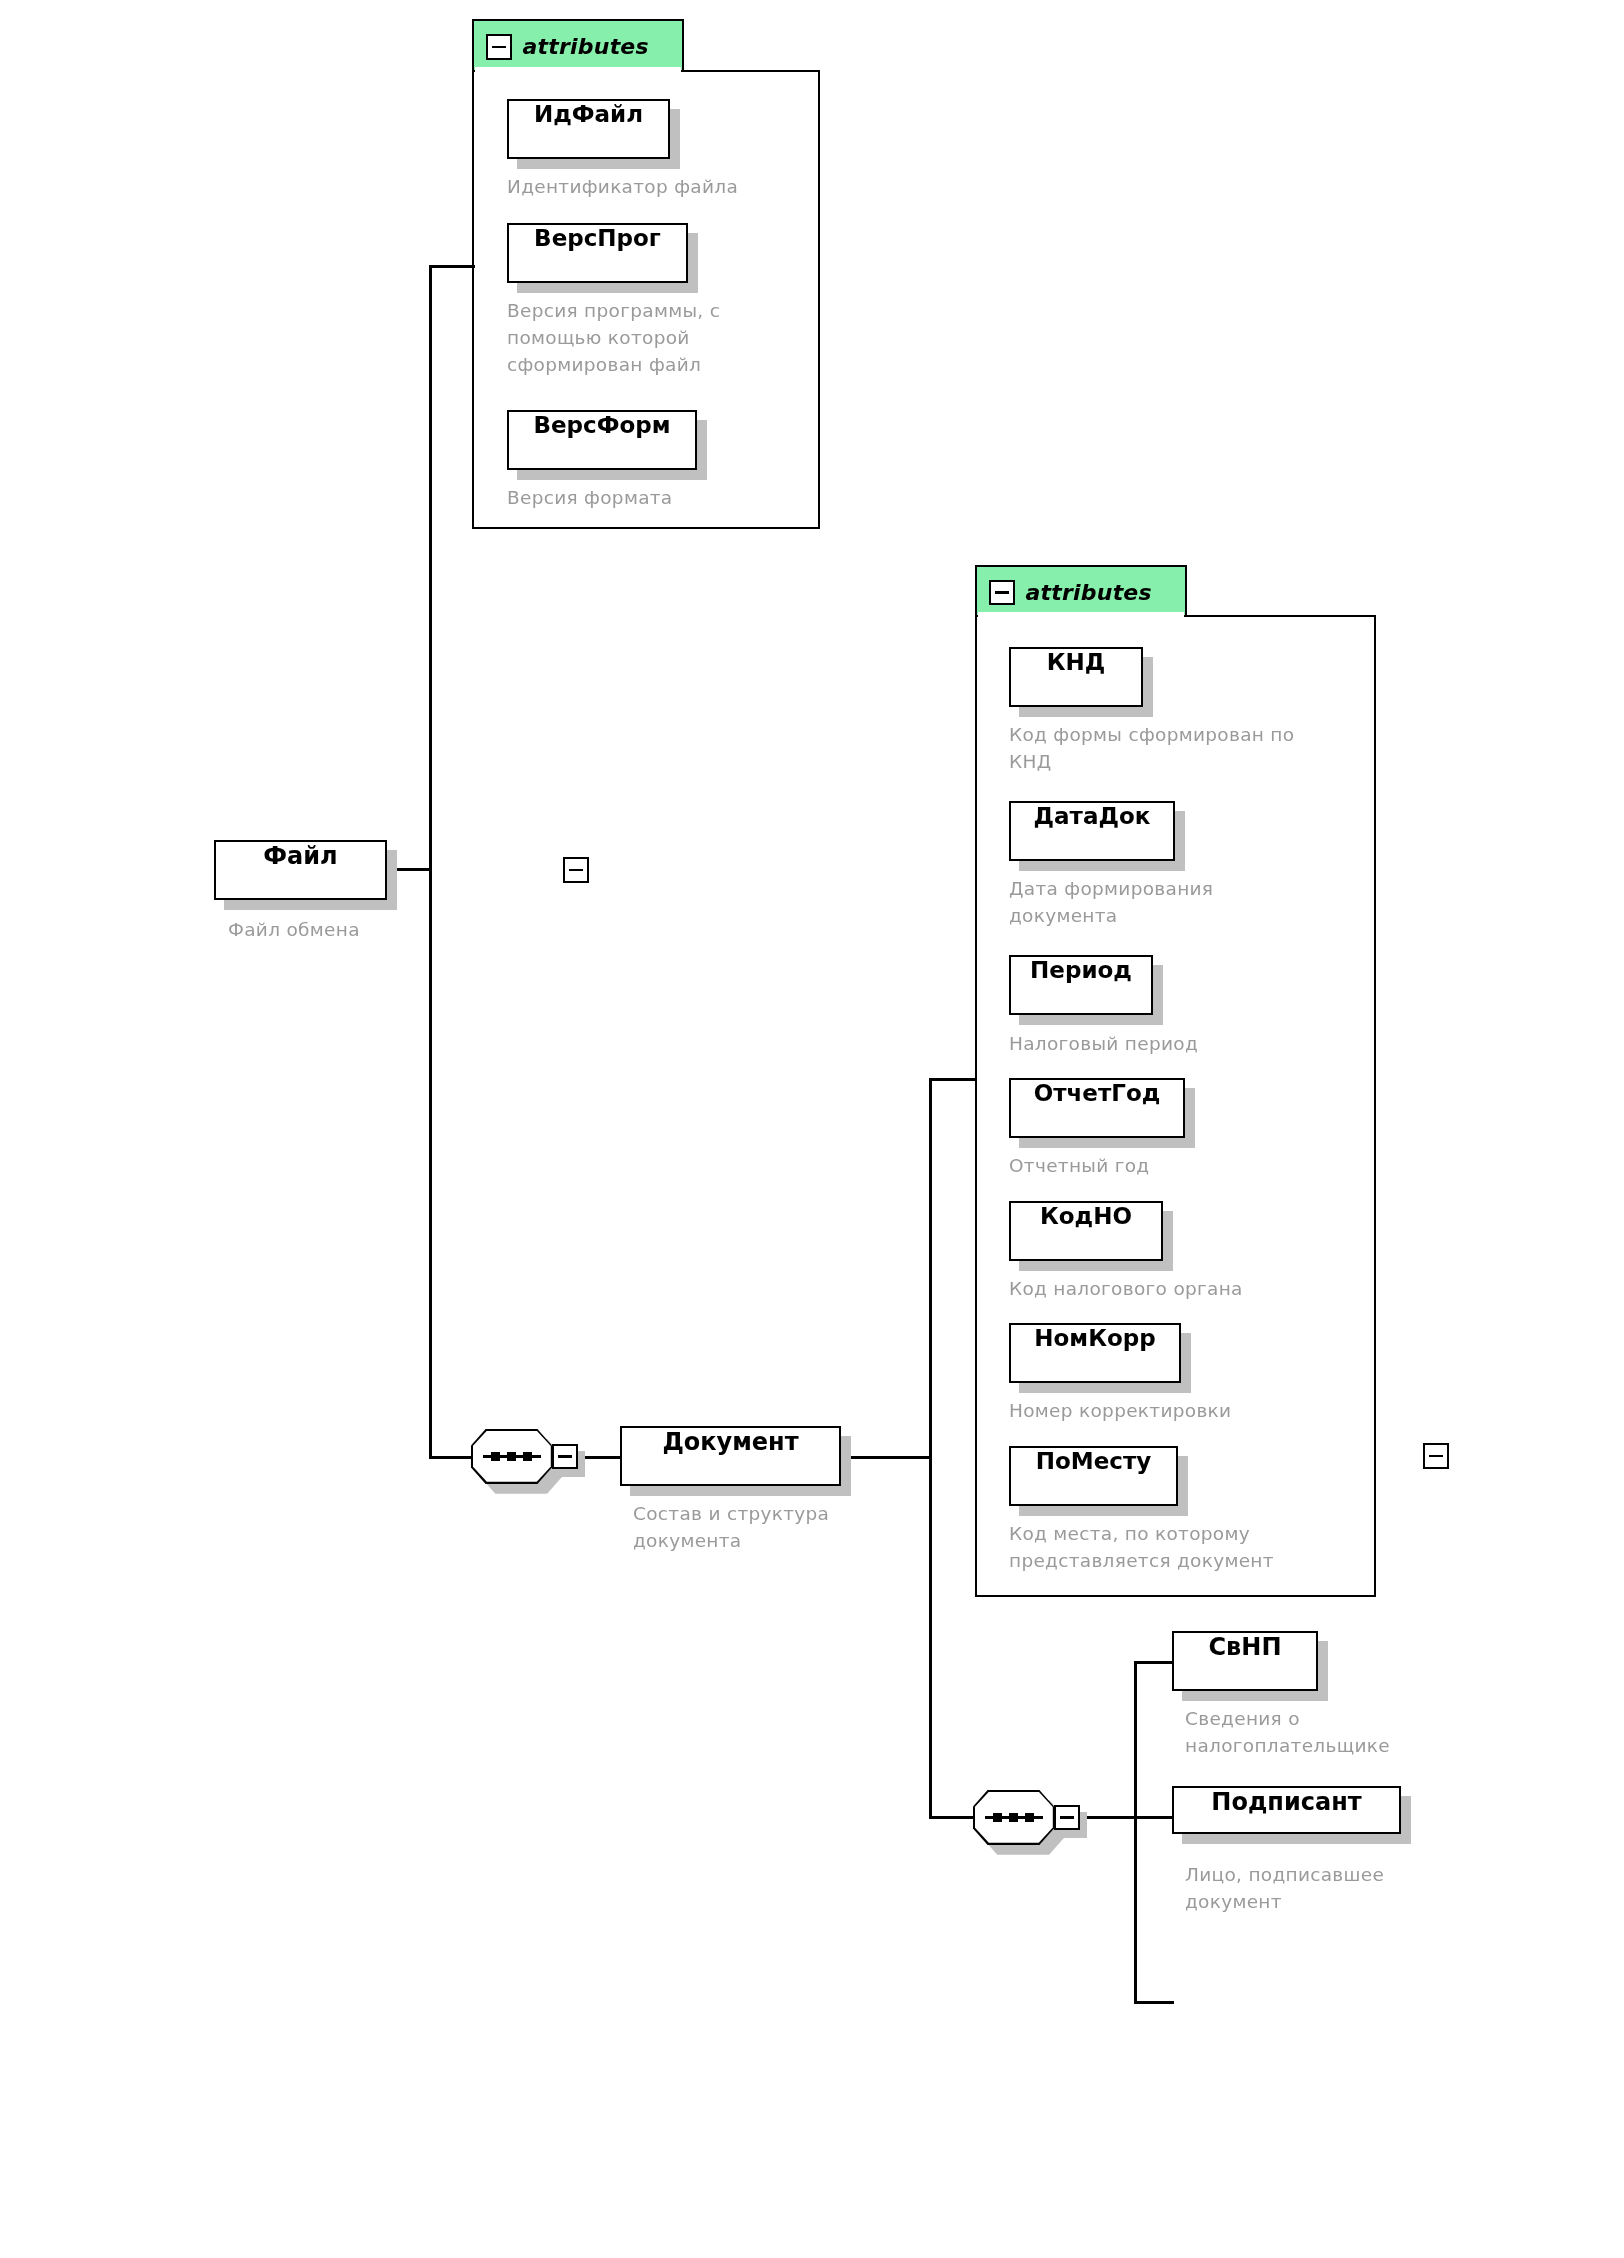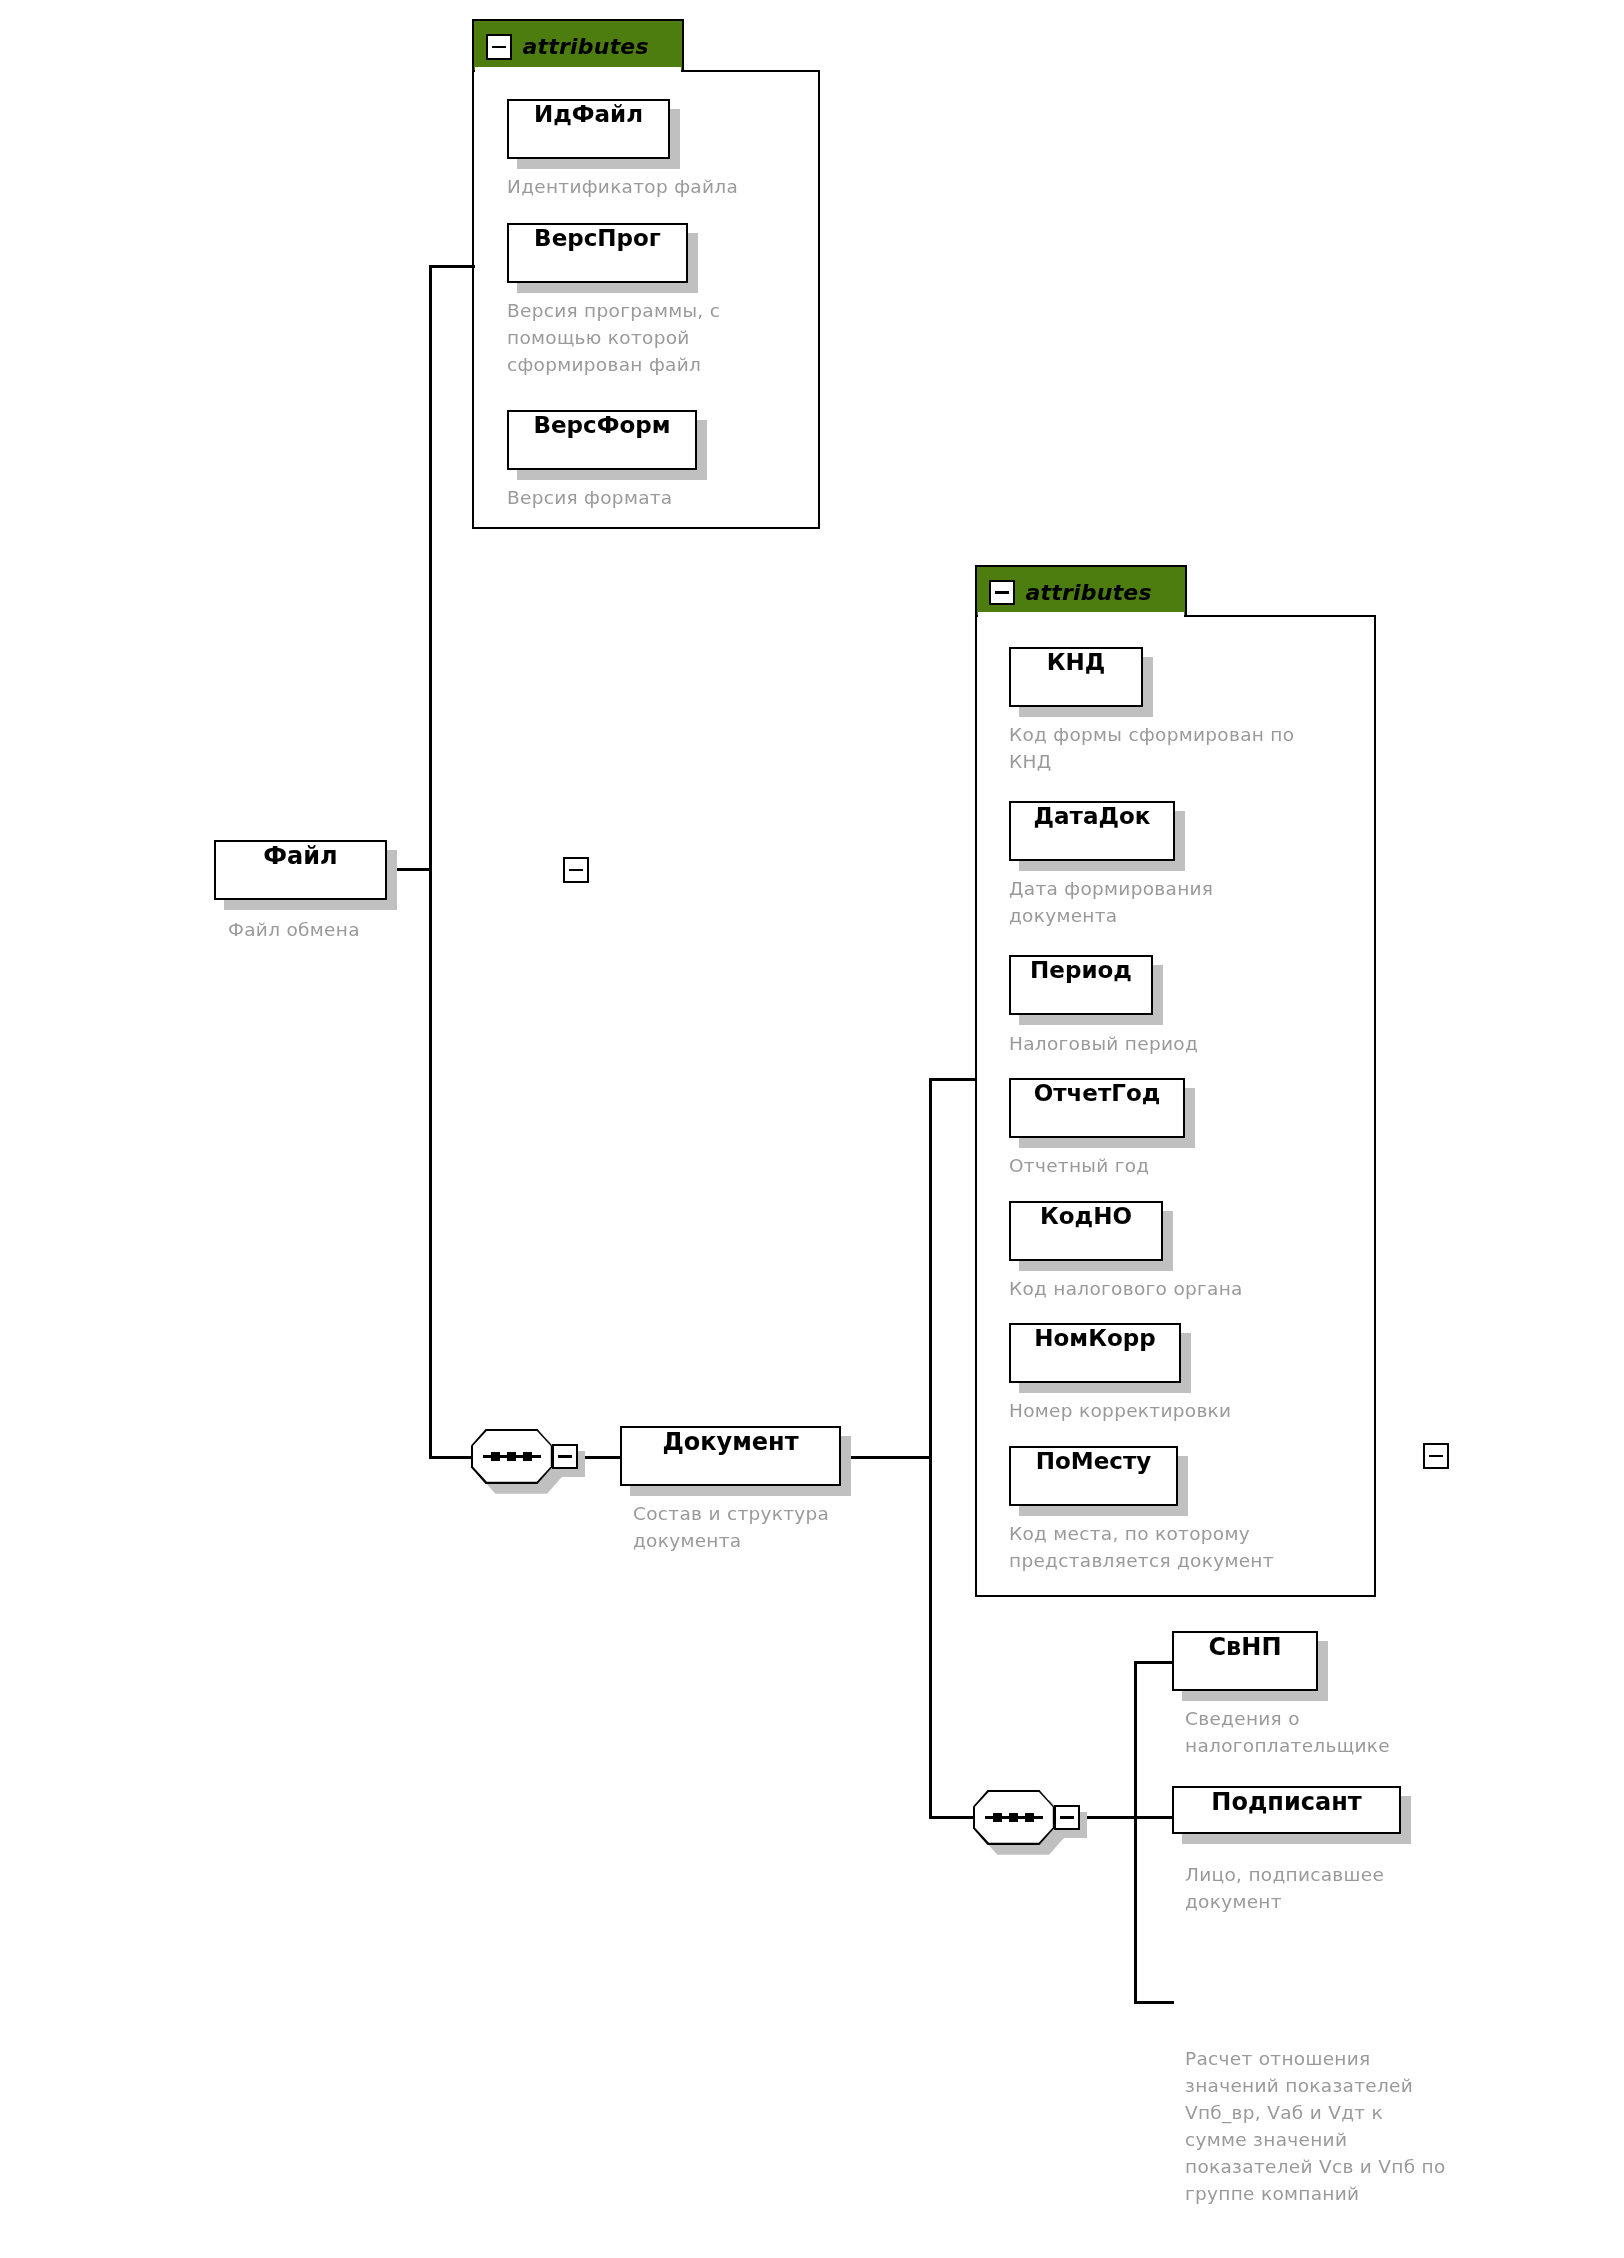--- a/index.html
+++ b/index.html
@@ -27,21 +27,21 @@
   
   .attr-group {
     position: absolute;
     box-sizing: border-box;
   }
   .attr-tab {
     position: absolute;
     box-sizing: border-box;
     border: 2.6px solid #000;
     border-bottom: none;
-    background: #4d7c0f;
+    background: #86efac;
     display: flex;
     align-items: center;
     padding-left: 12.4px;
   }
   .attr-body {
     position: absolute;
     box-sizing: border-box;
     border: 2.6px solid #000;
     background: #fff;
   }
@@ -403,21 +403,15 @@
   <div class="node" style="left:1172px; top:1786px; width:229px; height:48px;">
     <div class="node-shadow"></div>
     <div class="node-box">
       <span class="node-label">Подписант</span>
     </div>
 
   </div>
   <div class="doc" style="left:1185px; top:1861px; width:335px;">Лицо, подписавшее
 документ</div>
 
-  <div class="doc" style="left:1185px; top:2045px; width:353px;">Расчет отношения
-значений показателей
-Vпб_вр, Vаб и Vдт к
-сумме значений
-показателей Vсв и Vпб по
-группе компаний</div>
 
 </div>
 
 
 </body></html>

